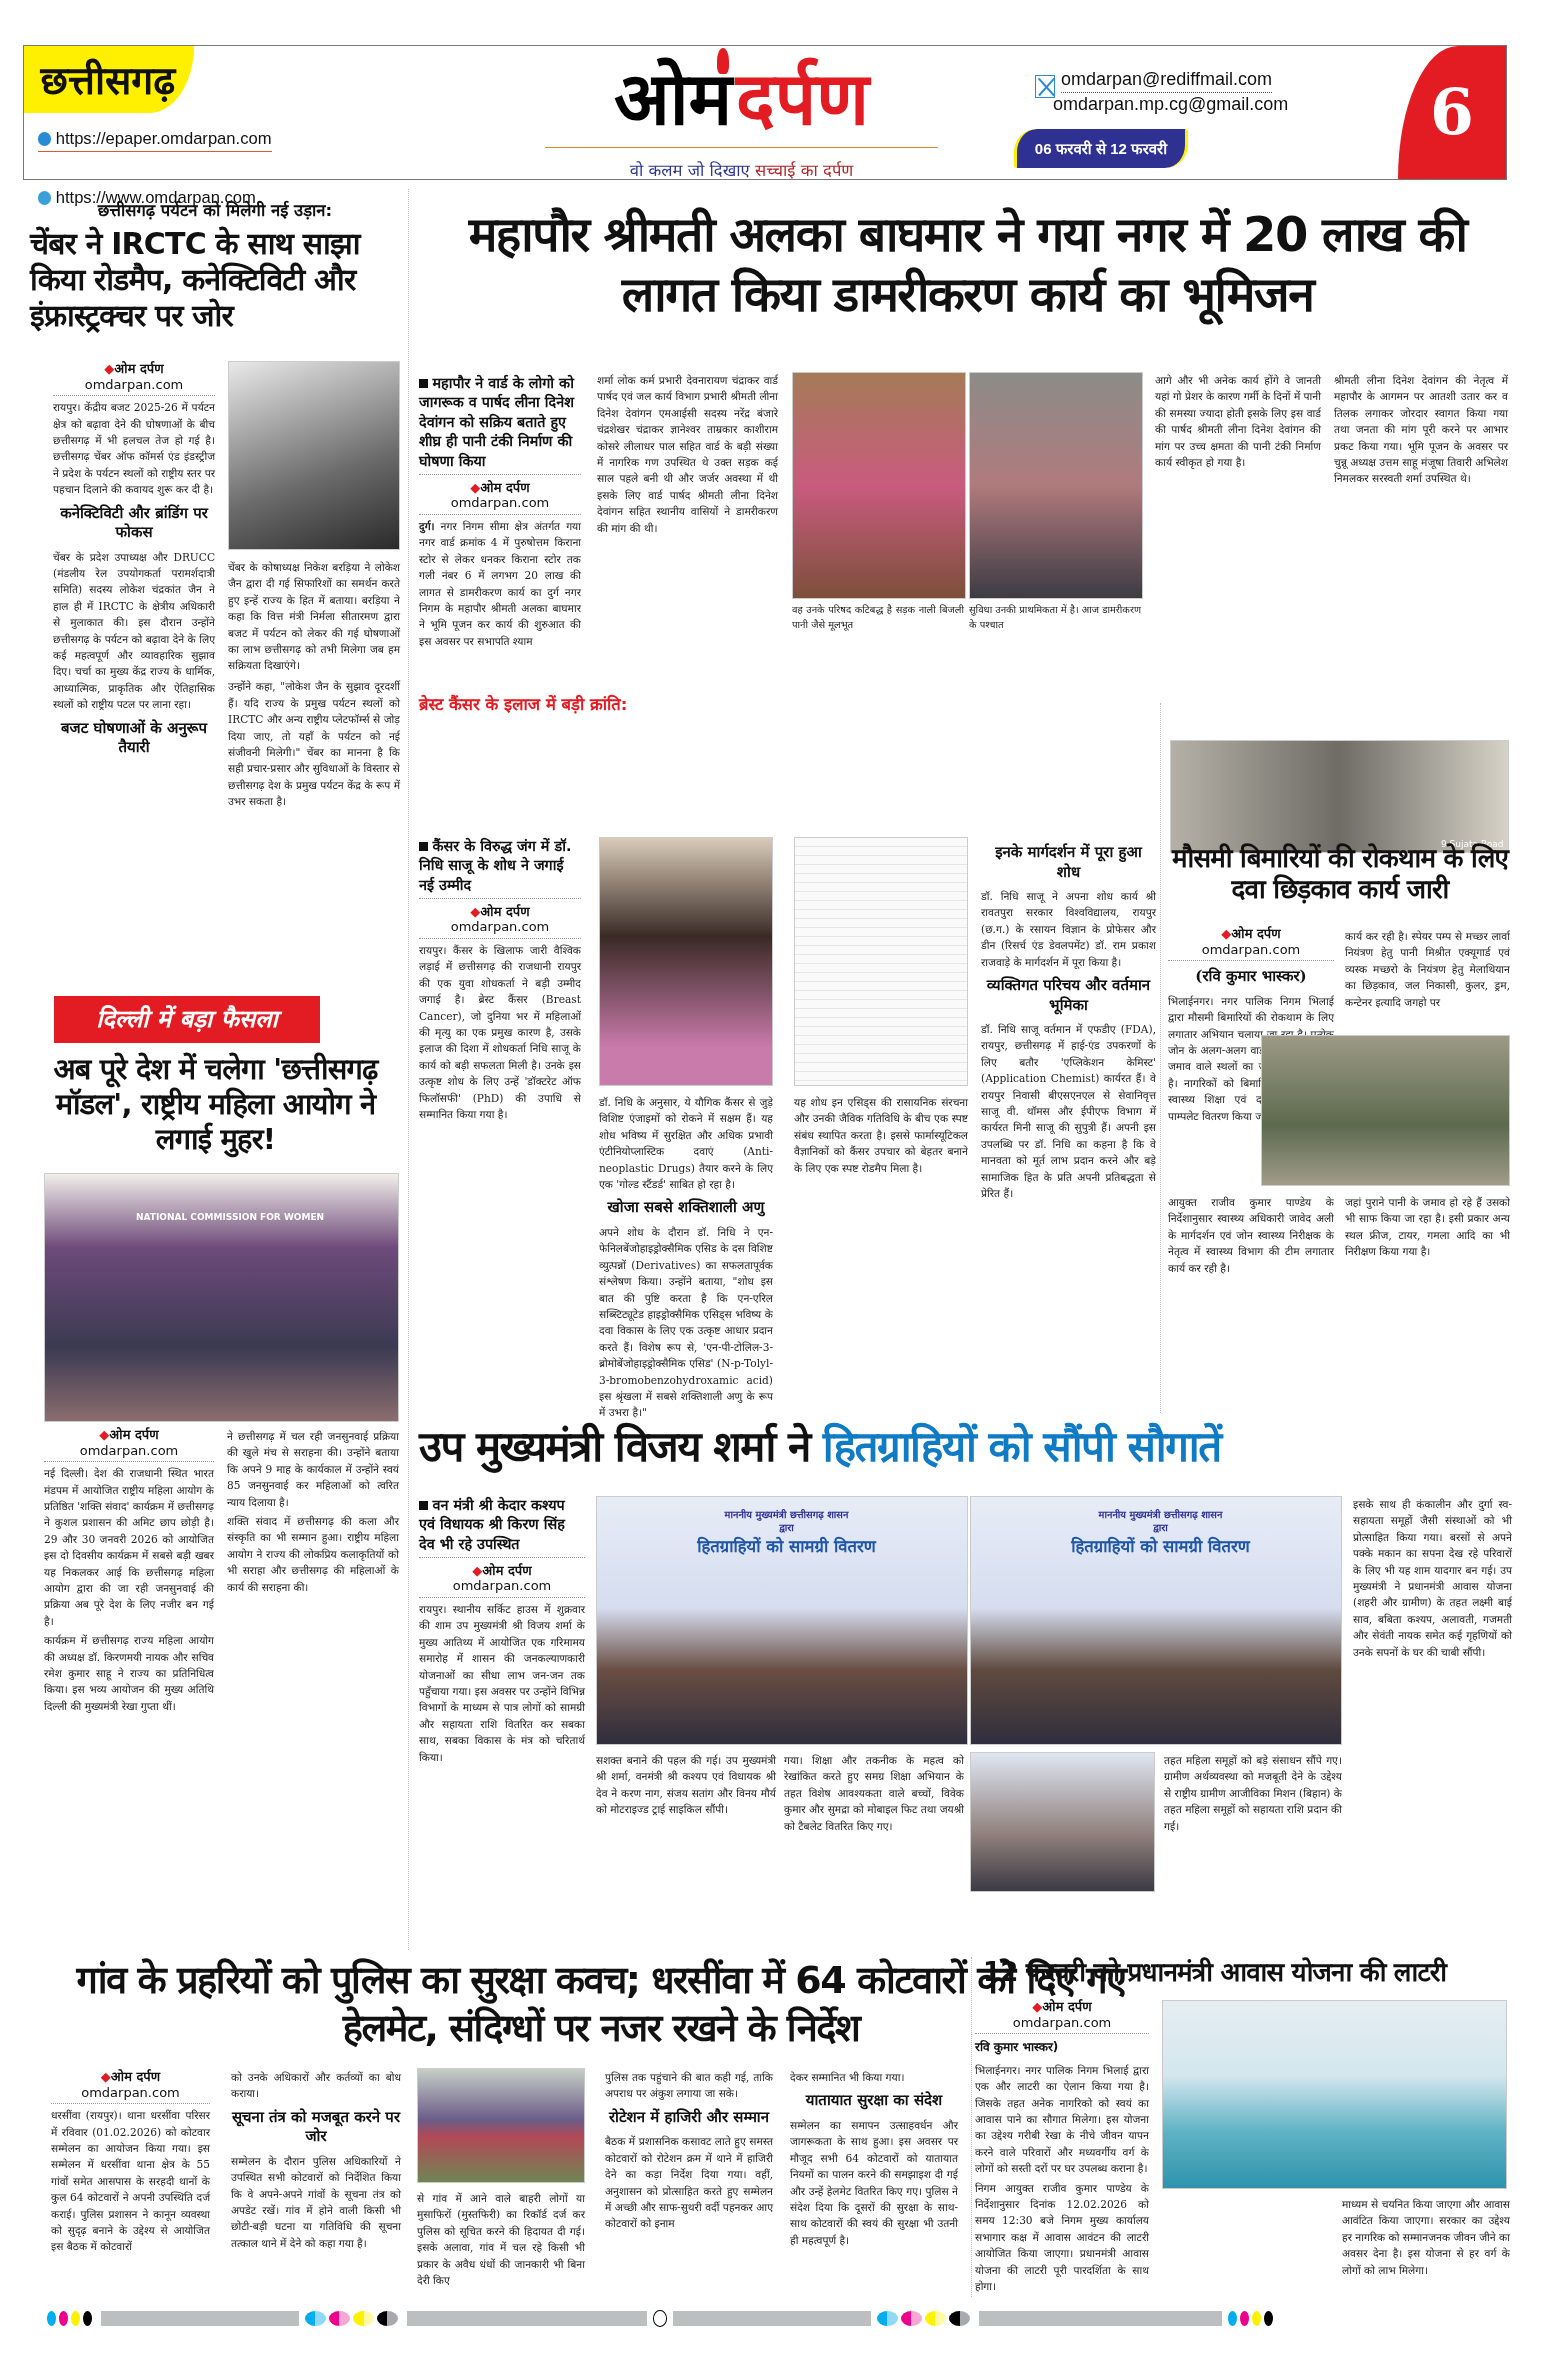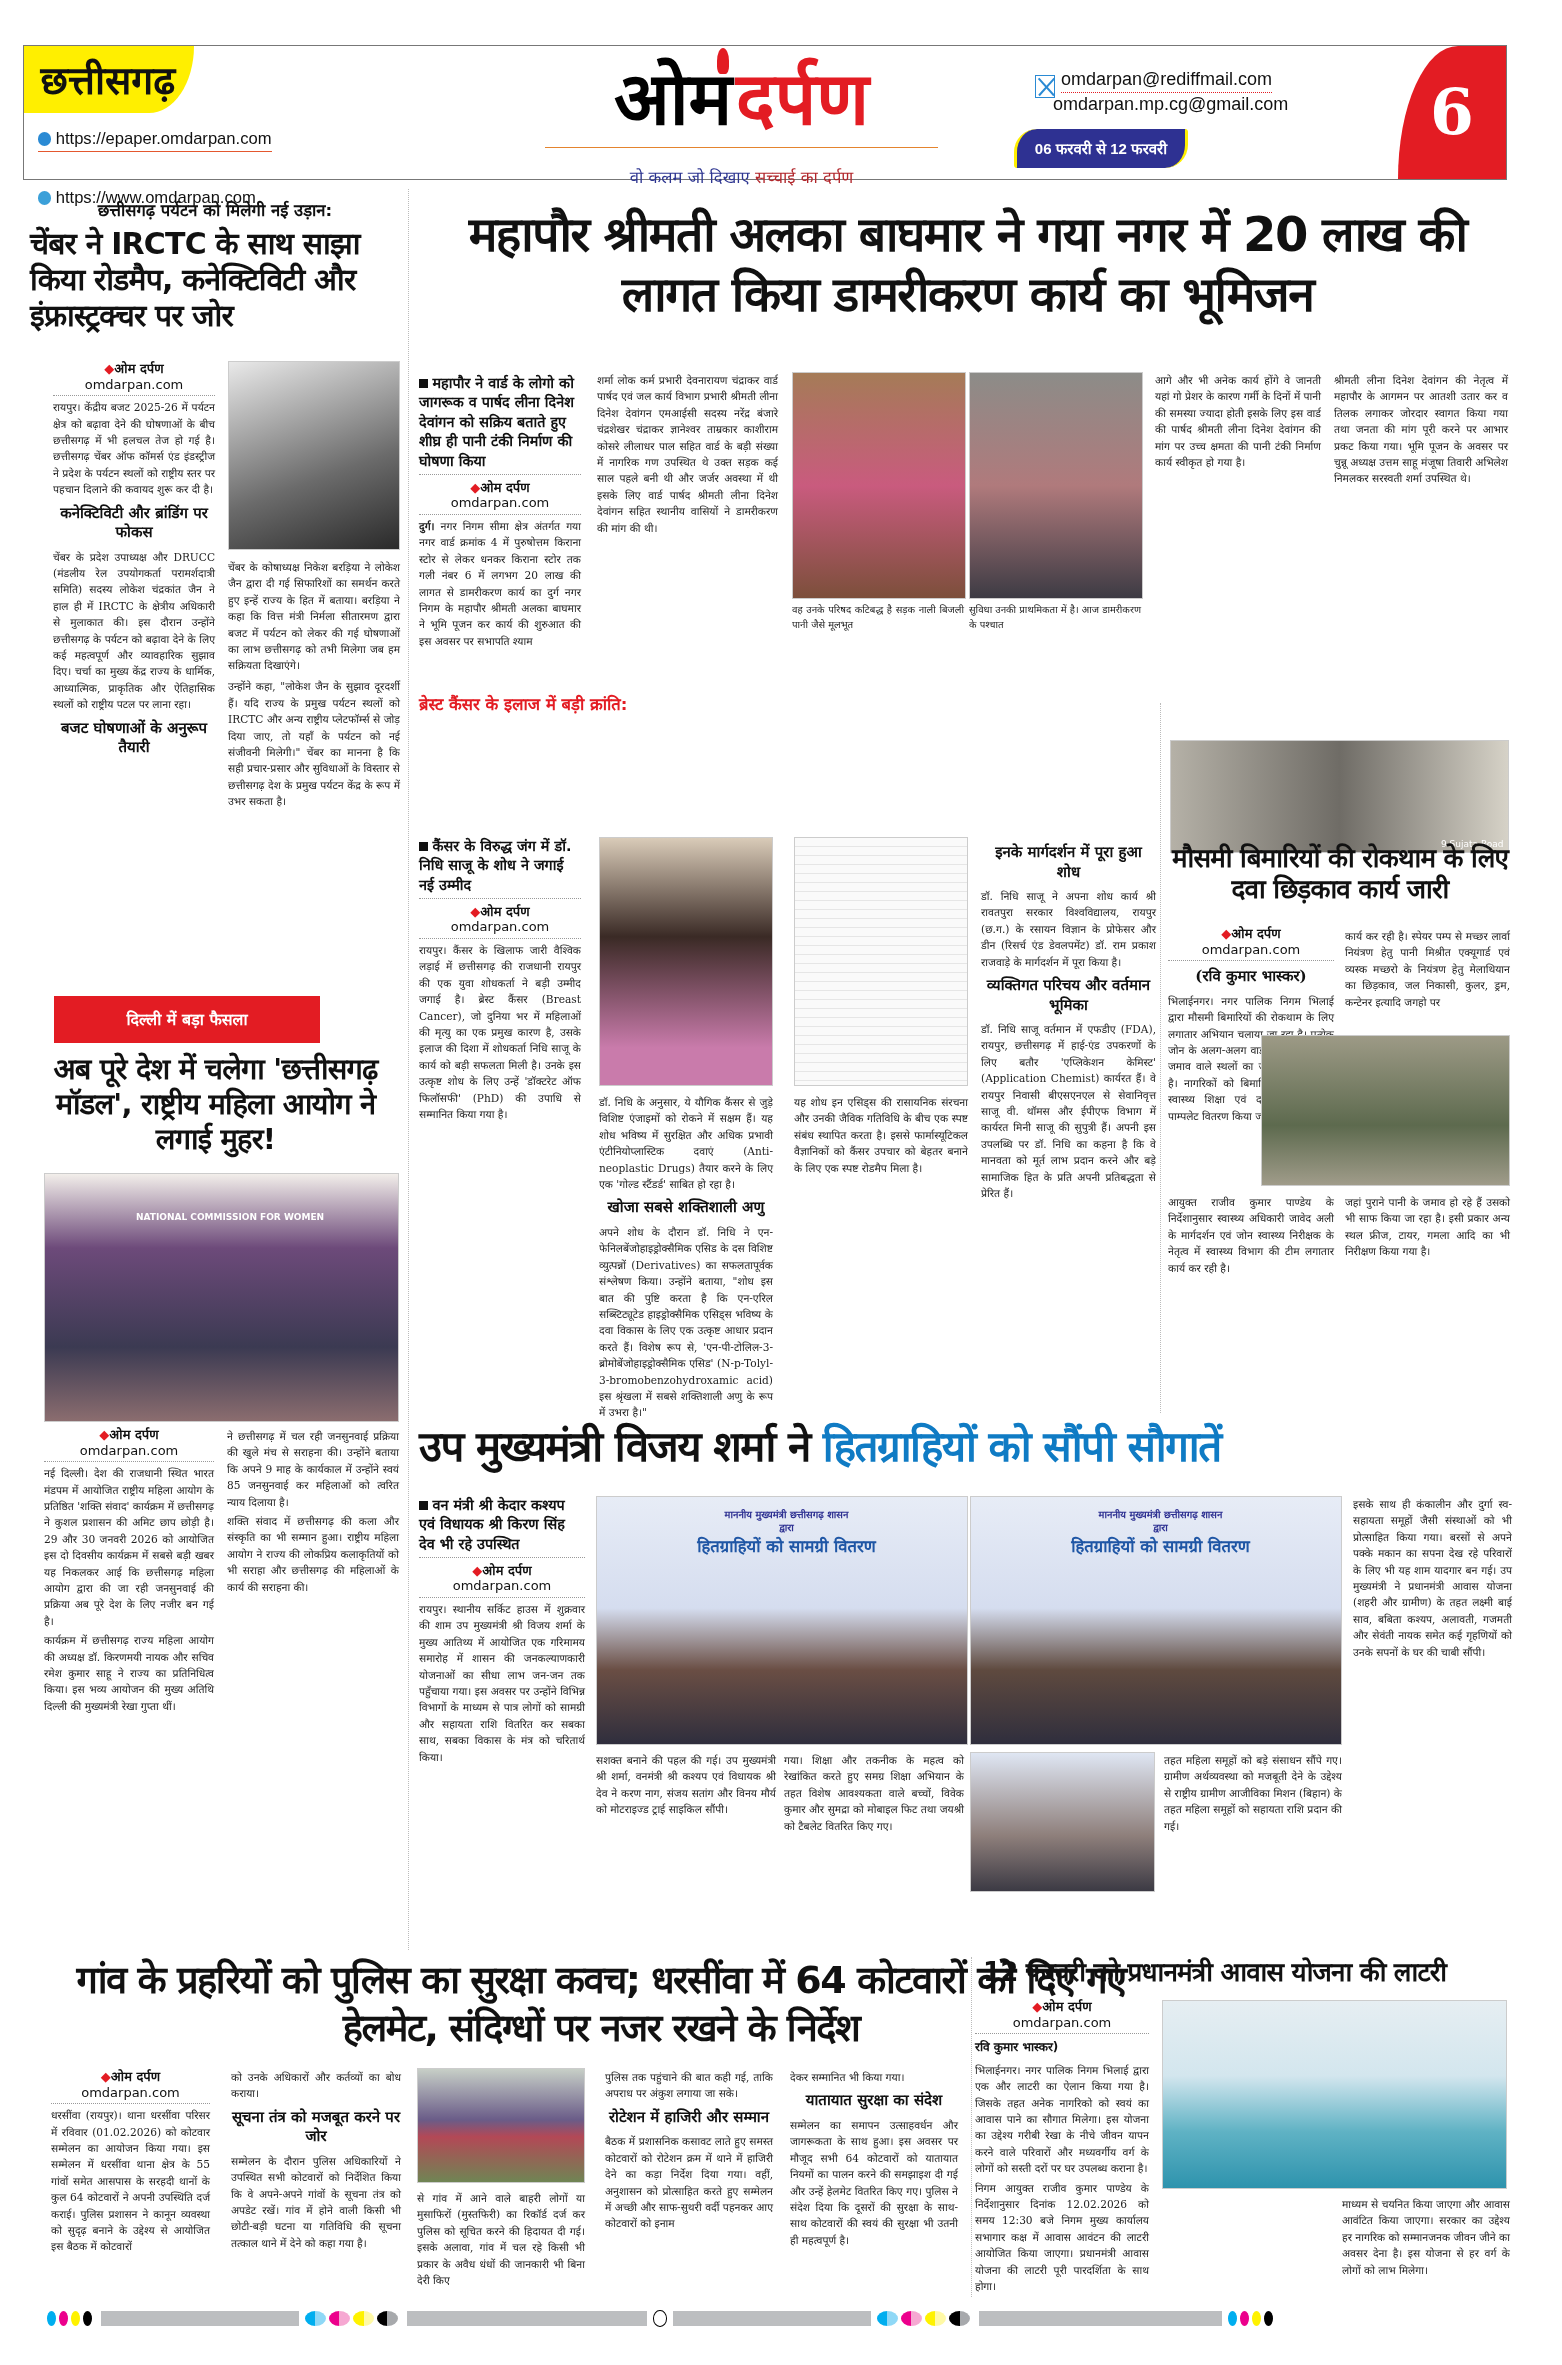--- a/index.html
+++ b/index.html
@@ -10,21 +10,21 @@
   .state-tab { left: 0; top: 0; width: 170px; height: 67px; background: #ffef00; border-bottom-right-radius: 45px 67px; }
   .state-tab span { position: absolute; left: 16.6px; top: 6px; font-size: 39px; font-weight: bold; font-family: "DejaVu Serif", serif; }
   .url { font-size: 16.6px; font-family: "Liberation Sans", sans-serif; display: flex; align-items: center; gap: 4.5px; }
   .url .ic { width: 13.6px; height: 13.6px; border-radius: 50%; background: #2a8ad4; display: inline-block; }
   .url1 { left: 13.6px; top: 83px; border-bottom: 1.5px solid #e4572e; padding-bottom: 2.3px; }
   .url2 { left: 13.6px; top: 106px; margin-top: 36px; }
   .logo { left: 521px; top: 0; width: 393px; height: 132px; text-align: center; }
   .logo .om { font-size: 73px; font-weight: 900; color: #000; font-family: "DejaVu Serif", serif; }
   .logo .darpan { font-size: 73px; font-weight: 900; color: #e31c23; font-family: "DejaVu Serif", serif; }
   .logo .flame { position: absolute; left: 172px; top: 1.5px; width: 12px; height: 26px; background: #e31c23; border-radius: 50% 50% 30% 30%; }
-  .tagline { position: absolute; left: 0; right: 0; top: 101px; font-size: 16.6px; color: #2d3590; border-top: 1.5px solid #e4842e; padding-top: 17px; }
+  .tagline { position: absolute; left: 0; right: 0; top: 101px; font-size: 16.6px; color: #2d3590; border-top: 1.5px solid #e4842e; padding-top: 10px; }
   .tagline b { color: #b1262b; font-weight: normal; }
   .mail-ic { left: 1011px; top: 29px; width: 19.7px; height: 23px; border: 1.5px solid #2a8ad4; }
   .mail-ic:before, .mail-ic:after { content: ""; position: absolute; left: -1.5px; top: 9.8px; width: 23px; height: 1.5px; background: #2a8ad4; transform: rotate(48deg); }
   .mail-ic:after { transform: rotate(-48deg); }
   .email { font-family: "Liberation Sans", sans-serif; font-size: 18px; }
   .email1 { left: 1037px; top: 23px; border-bottom: 0.8px dotted #e31c23; padding-bottom: 2.3px; }
   .email2 { left: 1029px; top: 48px; }
   .date-pill { left: 990px; top: 83px; width: 174px; height: 39px; background: #2e3192; border-radius: 23px 3px 23px 3px; border-left: 3px solid #ffef00; border-right: 3px solid #ffef00; color: #fff; font-size: 15px; font-weight: bold; text-align: center; line-height: 39px; font-family: "Liberation Sans", sans-serif; }
   .page-no { left: 1374px; top: 0; width: 108px; height: 133px; background: #e31c23; border-top-left-radius: 60px 133px; color: #fff; font-size: 63px; font-weight: bold; text-align: center; line-height: 133px; font-family: "DejaVu Serif", serif; }
   .kicker { font-size: 16.6px; font-weight: bold; text-align: center; }
@@ -32,21 +32,21 @@
   .hl-huge { font-size: 48px; line-height: 1.25; font-weight: bold; letter-spacing: -1.5px; text-align: center; }
   .sub { font-size: 14.4px; font-weight: bold; line-height: 1.35; }
   .subhead { font-size: 15px; font-weight: bold; text-align: center; line-height: 1.3; margin: 6px 0; }
   .byline { text-align: center; font-size: 13px; line-height: 1.2; border-bottom: 0.8px dotted #999; padding-bottom: 3px; margin-bottom: 3px; }
   .byline .dia { color: #e31c23; }
   .byline .bn { font-weight: bold; }
   .body { font-family: "DejaVu Serif", serif; font-size: 10.6px; line-height: 1.55; text-align: justify; color: #222; }
   .body b { font-weight: bold; }
   .photo { background: linear-gradient(135deg, #b8a79a, #6e5c52 50%, #c9b8a7); border: 0.8px solid #ccc; }
   .sq { display: inline-block; width: 9px; height: 9px; background: #111; margin-right: 4.5px; }
-  .red-box { background: #e31c23; color: #fff; font-size: 16px; font-weight: bold; text-align: center; }
+  .red-box { background: #e31c23; color: #fff; font-size: 24px; font-weight: bold; text-align: center; font-style: italic; }
   .blue { color: #0f7bc4; }
   .red { color: #e31c23; }
   
   .cbar { top: 2311px; height: 15px; }
   .dot { display: inline-block; width: 9px; height: 15px; border-radius: 50%; margin-right: 3px; }
   .grey { background: #bcbec0; height: 15px; }
 </style>
 </head>
 <body>
 

